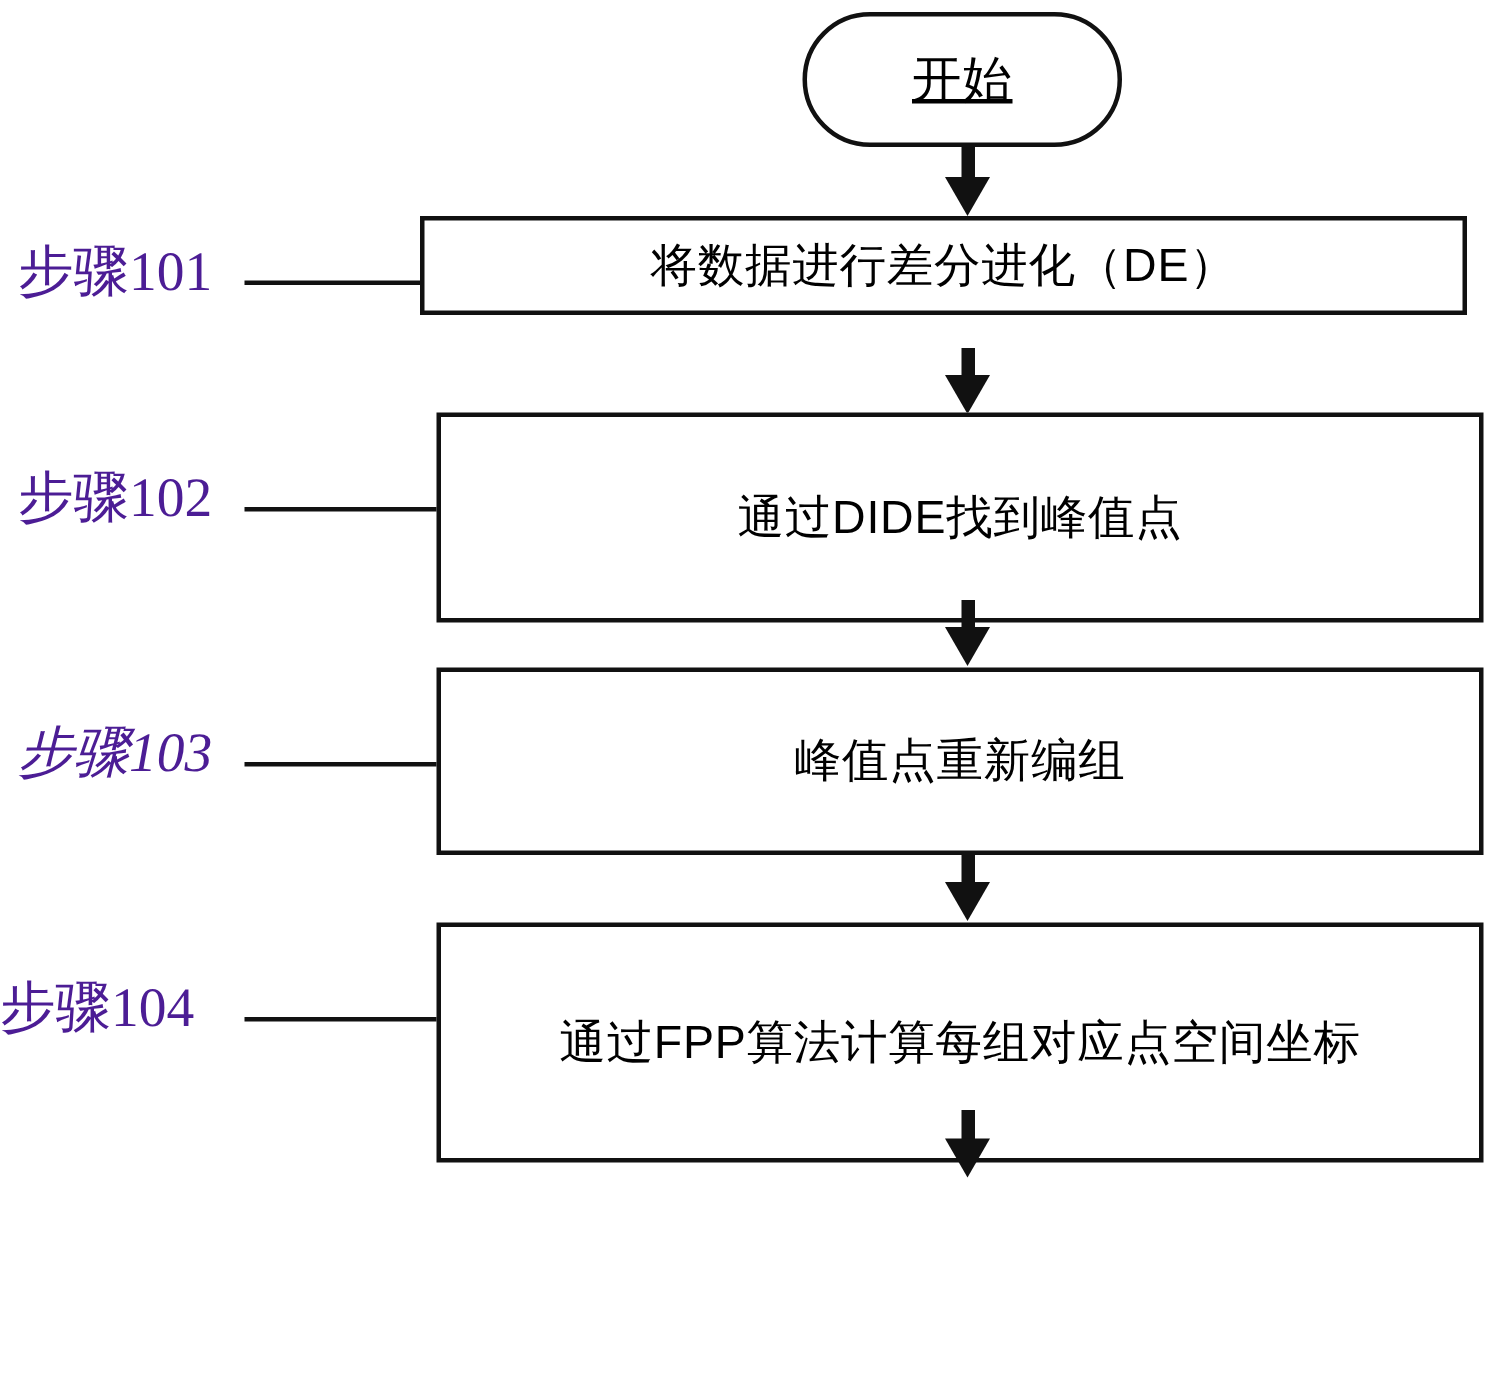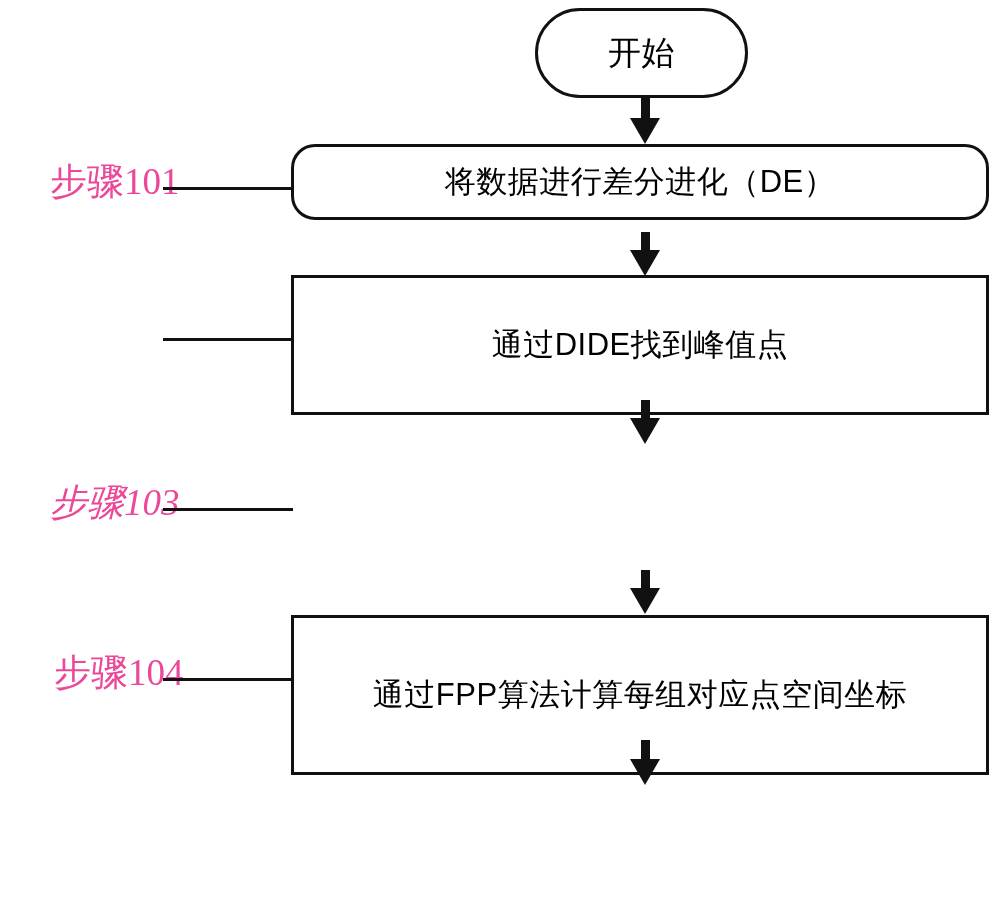--- a/index.html
+++ b/index.html
@@ -38,29 +38,29 @@
     font-family: "Liberation Sans", "DejaVu Sans", sans-serif;
     font-size: 31px;
     line-height: 1.1;
     letter-spacing: 0.5px;
     color: #000000;
     white-space: nowrap;
     text-align: center;
   }
   .node-label.big {
     font-size: 33px;
+    text-decoration: underline;
   }
   .step-label {
     position: absolute;
     font-family: "Liberation Serif", "DejaVu Serif", serif;
     font-size: 37px;
-    color: #ec4899;
+    color: #4c1d95;
     white-space: nowrap;
     line-height: 1;
-    margin-left: 38px;
   }
   .leader {
     position: absolute;
     background: #111111;
     height: 3px;
   }
   .arrow {
     position: absolute;
   }
   .arrow .stem {
@@ -91,48 +91,52 @@
     <span class="node-label big">开始</span>
   </div>
 
   <div class="arrow" style="left:630px; top:98px; width:30px; height:46px;">
     <div class="stem" style="height:22px;"></div>
     <div class="head" style="top:20px;"></div>
   </div>
 
   <div class="step-label" style="left:12px; top:163px;">步骤101</div>
   <div class="leader" style="left:163px; top:187px; width:130px;"></div>
-  <div class="node" style="left:291px; top:144px; width:698px; height:76px;border-radius:24px;">
+  <div class="node" style="left:280px; top:144px; width:698px; height:66px;">
     <span class="node-label">将数据进行差分进化（DE）</span>
   </div>
 
   <div class="arrow" style="left:630px; top:232px; width:30px; height:45px;">
     <div class="stem" style="height:20px;"></div>
     <div class="head" style="top:18px;"></div>
   </div>
 
+  <div class="step-label" style="left:12px; top:314px;">步骤102</div>
   <div class="leader" style="left:163px; top:338px; width:130px;"></div>
   <div class="node" style="left:291px; top:275px; width:698px; height:140px;">
     <span class="node-label">通过DIDE找到峰值点</span>
   </div>
 
   <div class="arrow" style="left:630px; top:400px; width:30px; height:45px;">
     <div class="stem" style="height:20px;"></div>
     <div class="head" style="top:18px;"></div>
   </div>
 
   <div class="step-label" style="left:12px; top:484px;font-style:italic;">步骤103</div>
   <div class="leader" style="left:163px; top:508px; width:130px;"></div>
+  <div class="node" style="left:291px; top:445px; width:698px; height:125px;">
+    <span class="node-label">峰值点重新编组</span>
+  </div>
 
   <div class="arrow" style="left:630px; top:570px; width:30px; height:45px;">
     <div class="stem" style="height:20px;"></div>
     <div class="head" style="top:18px;"></div>
   </div>
 
-  <div class="step-label" style="left:16px; top:654px;">步骤104</div>
+  <div class="step-label" style="left:0; top:654px;">步骤104</div>
   <div class="leader" style="left:163px; top:678px; width:130px;"></div>
   <div class="node" style="left:291px; top:615px; width:698px; height:160px;">
     <span class="node-label">通过FPP算法计算每组对应点空间坐标</span>
   </div>
 
   <div class="arrow" style="left:630px; top:740px; width:30px; height:45px;">
     <div class="stem" style="height:22px;"></div>
     <div class="head" style="top:19px;"></div>
   </div>
 

